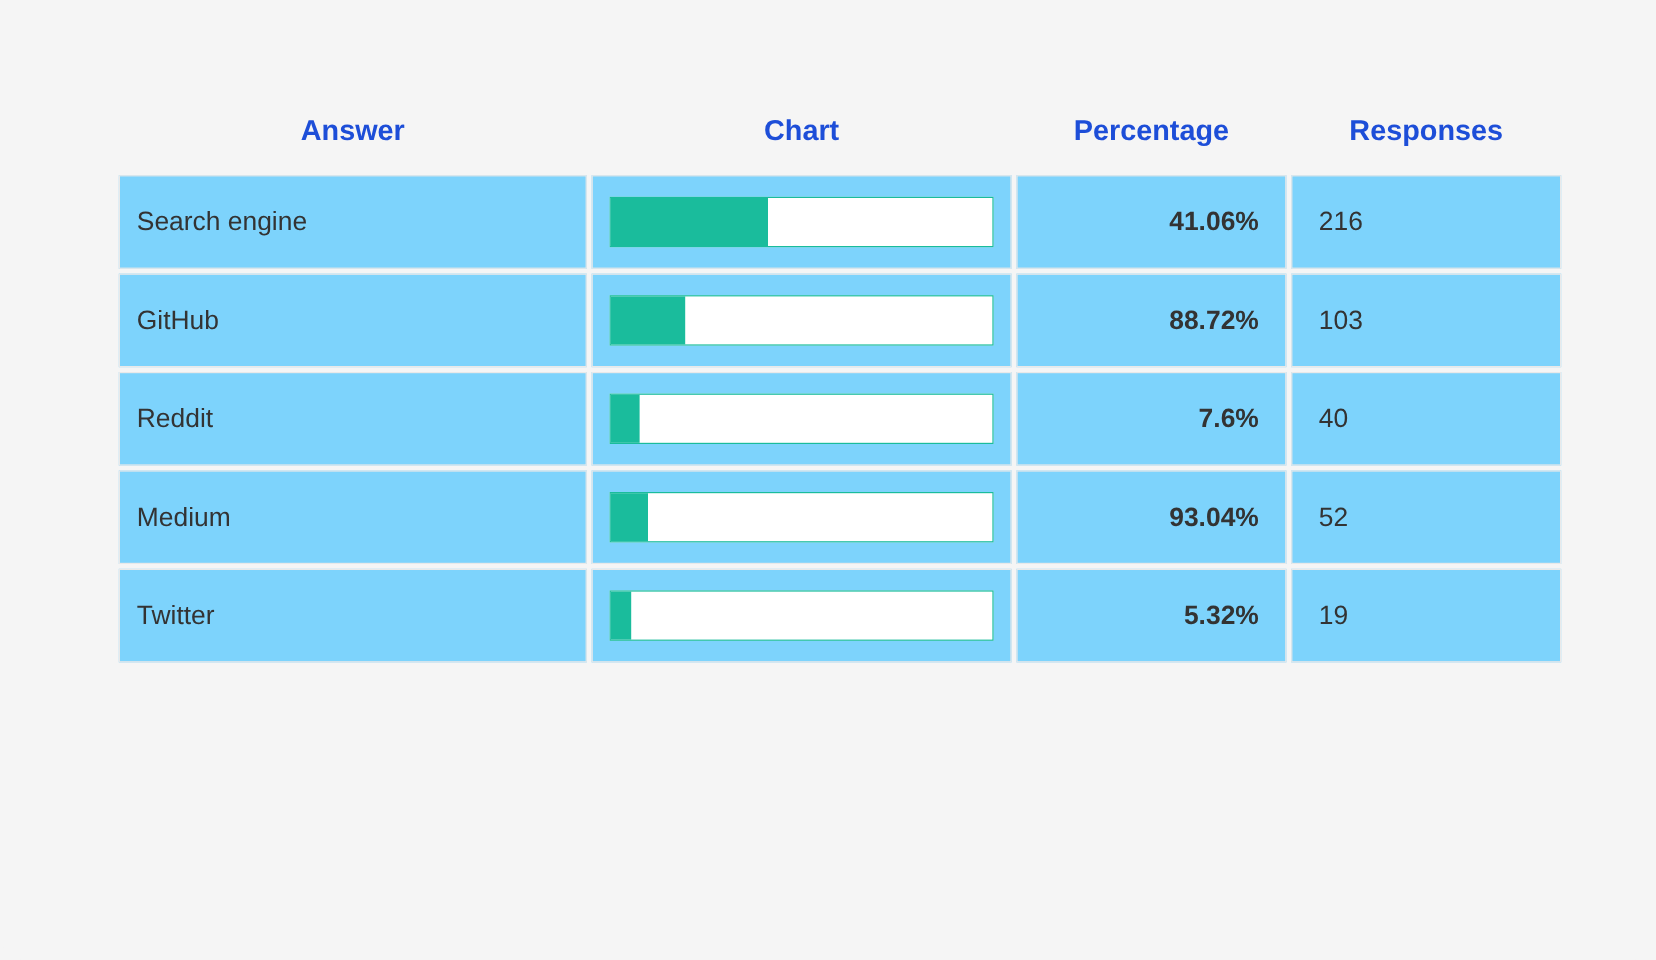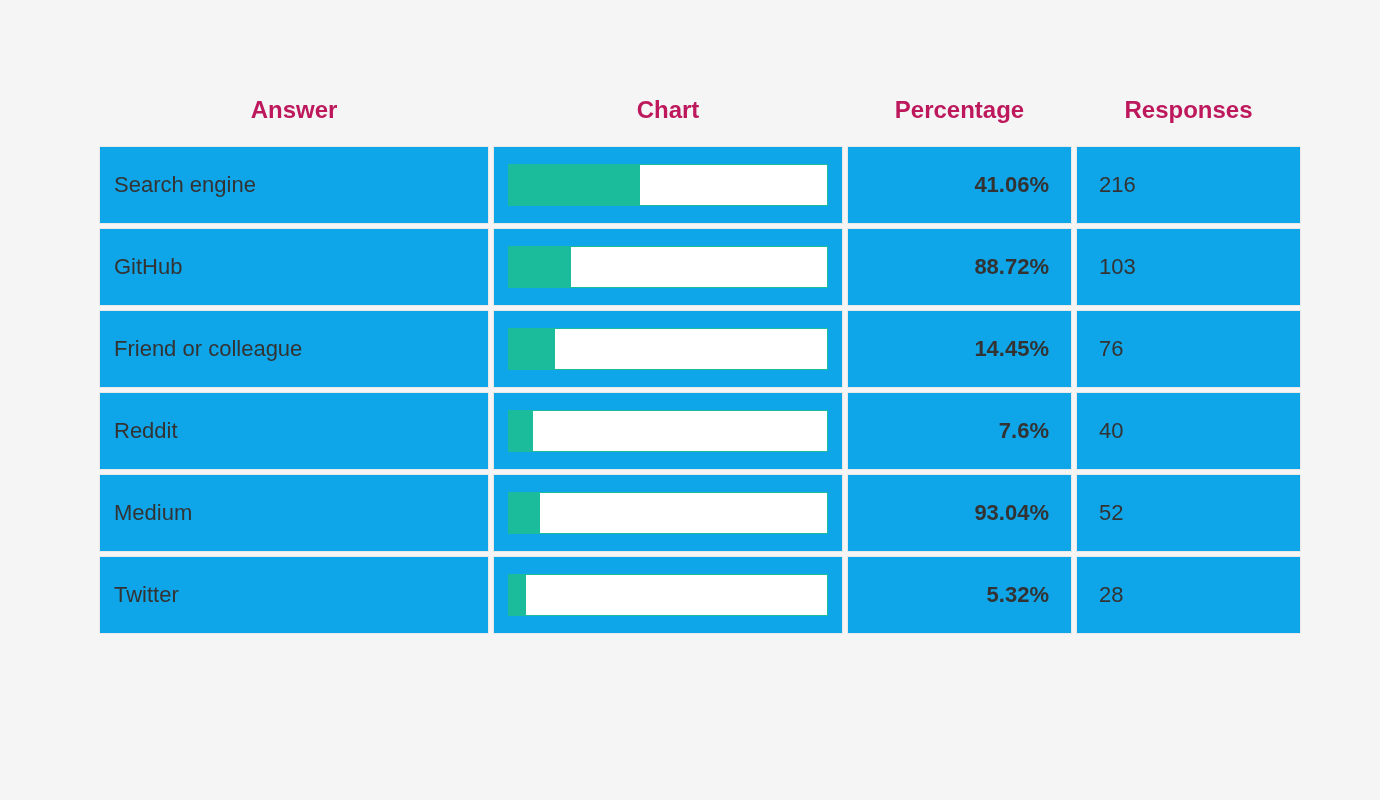--- a/index.html
+++ b/index.html
@@ -22,27 +22,27 @@
   table.survey {
     width: 100%;
     border-collapse: separate;
     border-spacing: 4px;
     table-layout: fixed;
   }
   table.survey th {
     text-align: center;
     font-size: 24px;
     font-weight: 700;
-    color: #be185d;
+    color: #1d4ed8;
     padding: 12px 8px 18px 8px;
     background: transparent;
     border: none;
   }
   table.survey td {
-    background: #0ea5e9;
+    background: #7dd3fc;
     border: 1px solid #e9e9e9;
     font-size: 22px;
     color: #333333;
     height: 78px;
     box-sizing: border-box;
     vertical-align: middle;
   }
   table.survey td.answer-cell {
     padding: 0 14px;
     text-align: left;
@@ -114,30 +114,20 @@
           <td class="answer-cell">GitHub</td>
           <td class="chart-cell">
             <div class="bar-outer">
               <div class="bar-fill" style="width: 19.58%;"></div>
             </div>
           </td>
           <td class="pct-cell">88.72%</td>
           <td class="resp-cell">103</td>
         </tr>
         <tr>
-          <td class="answer-cell">Friend or colleague</td>
-          <td class="chart-cell">
-            <div class="bar-outer">
-              <div class="bar-fill" style="width: 14.45%;"></div>
-            </div>
-          </td>
-          <td class="pct-cell">14.45%</td>
-          <td class="resp-cell">76</td>
-        </tr>
-        <tr>
           <td class="answer-cell">Reddit</td>
           <td class="chart-cell">
             <div class="bar-outer">
               <div class="bar-fill" style="width: 7.6%;"></div>
             </div>
           </td>
           <td class="pct-cell">7.6%</td>
           <td class="resp-cell">40</td>
         </tr>
         <tr>
@@ -151,17 +141,17 @@
           <td class="resp-cell">52</td>
         </tr>
         <tr>
           <td class="answer-cell">Twitter</td>
           <td class="chart-cell">
             <div class="bar-outer">
               <div class="bar-fill" style="width: 5.32%;"></div>
             </div>
           </td>
           <td class="pct-cell">5.32%</td>
-          <td class="resp-cell">28</td>
+          <td class="resp-cell">19</td>
         </tr>
       </tbody>
   </table>
 </div>
 
 </body></html>

